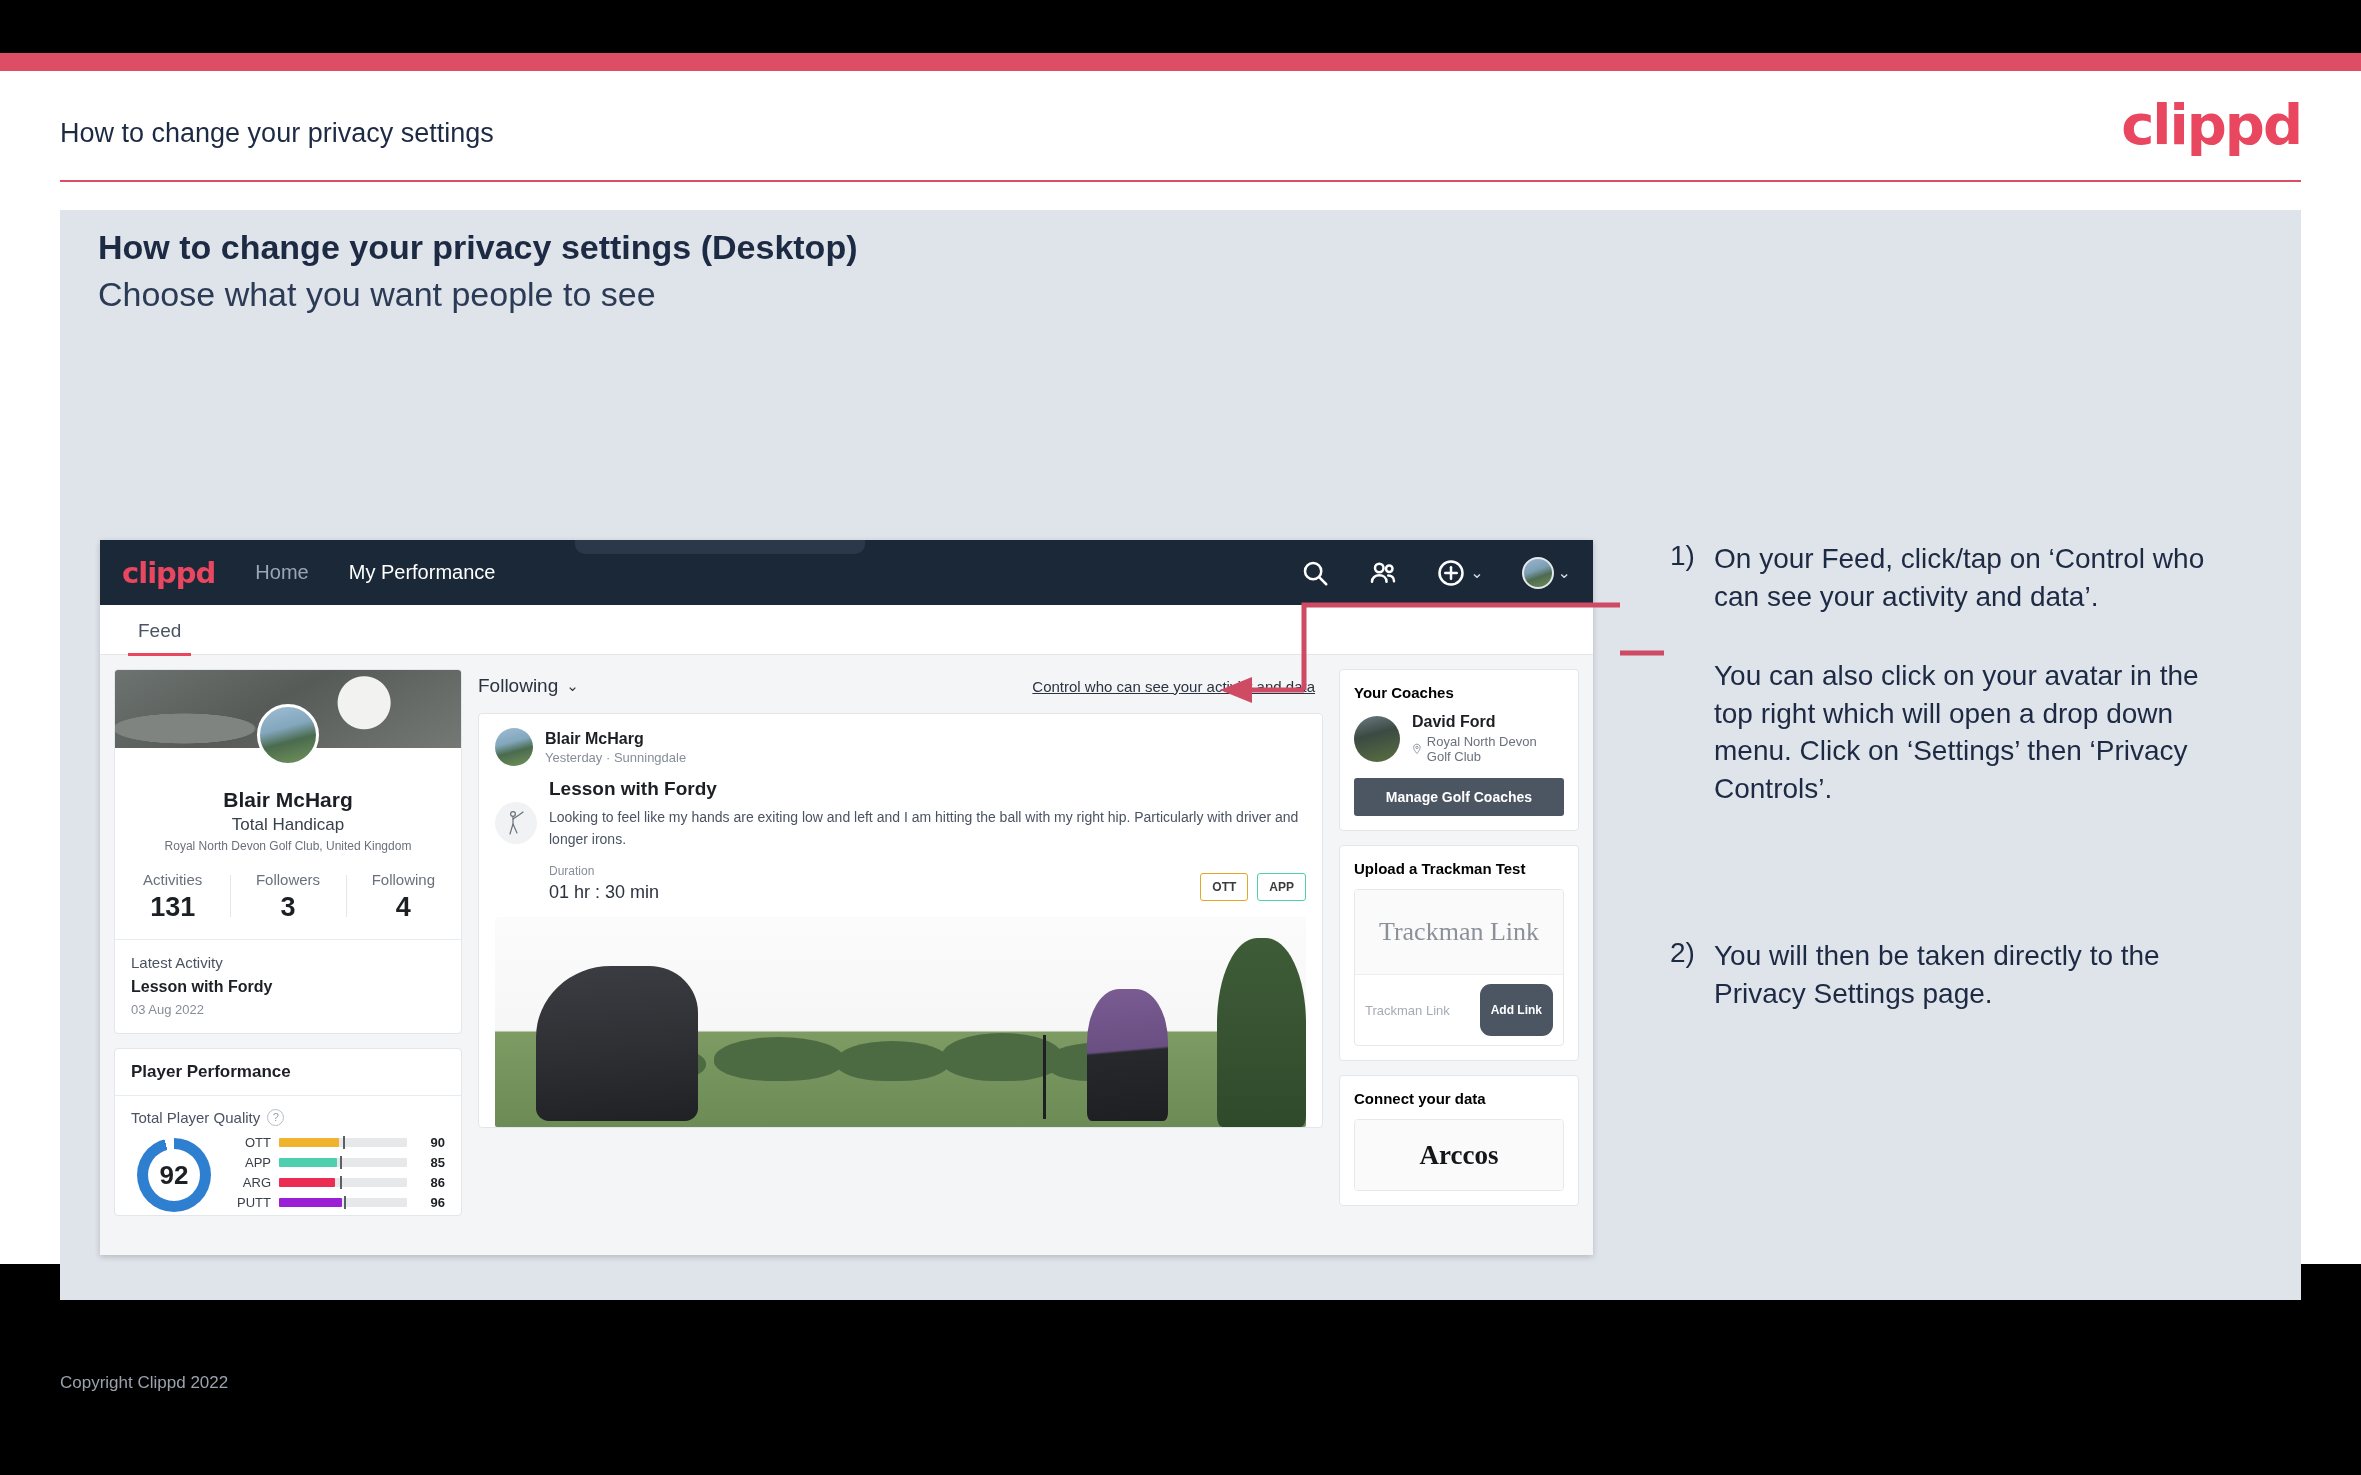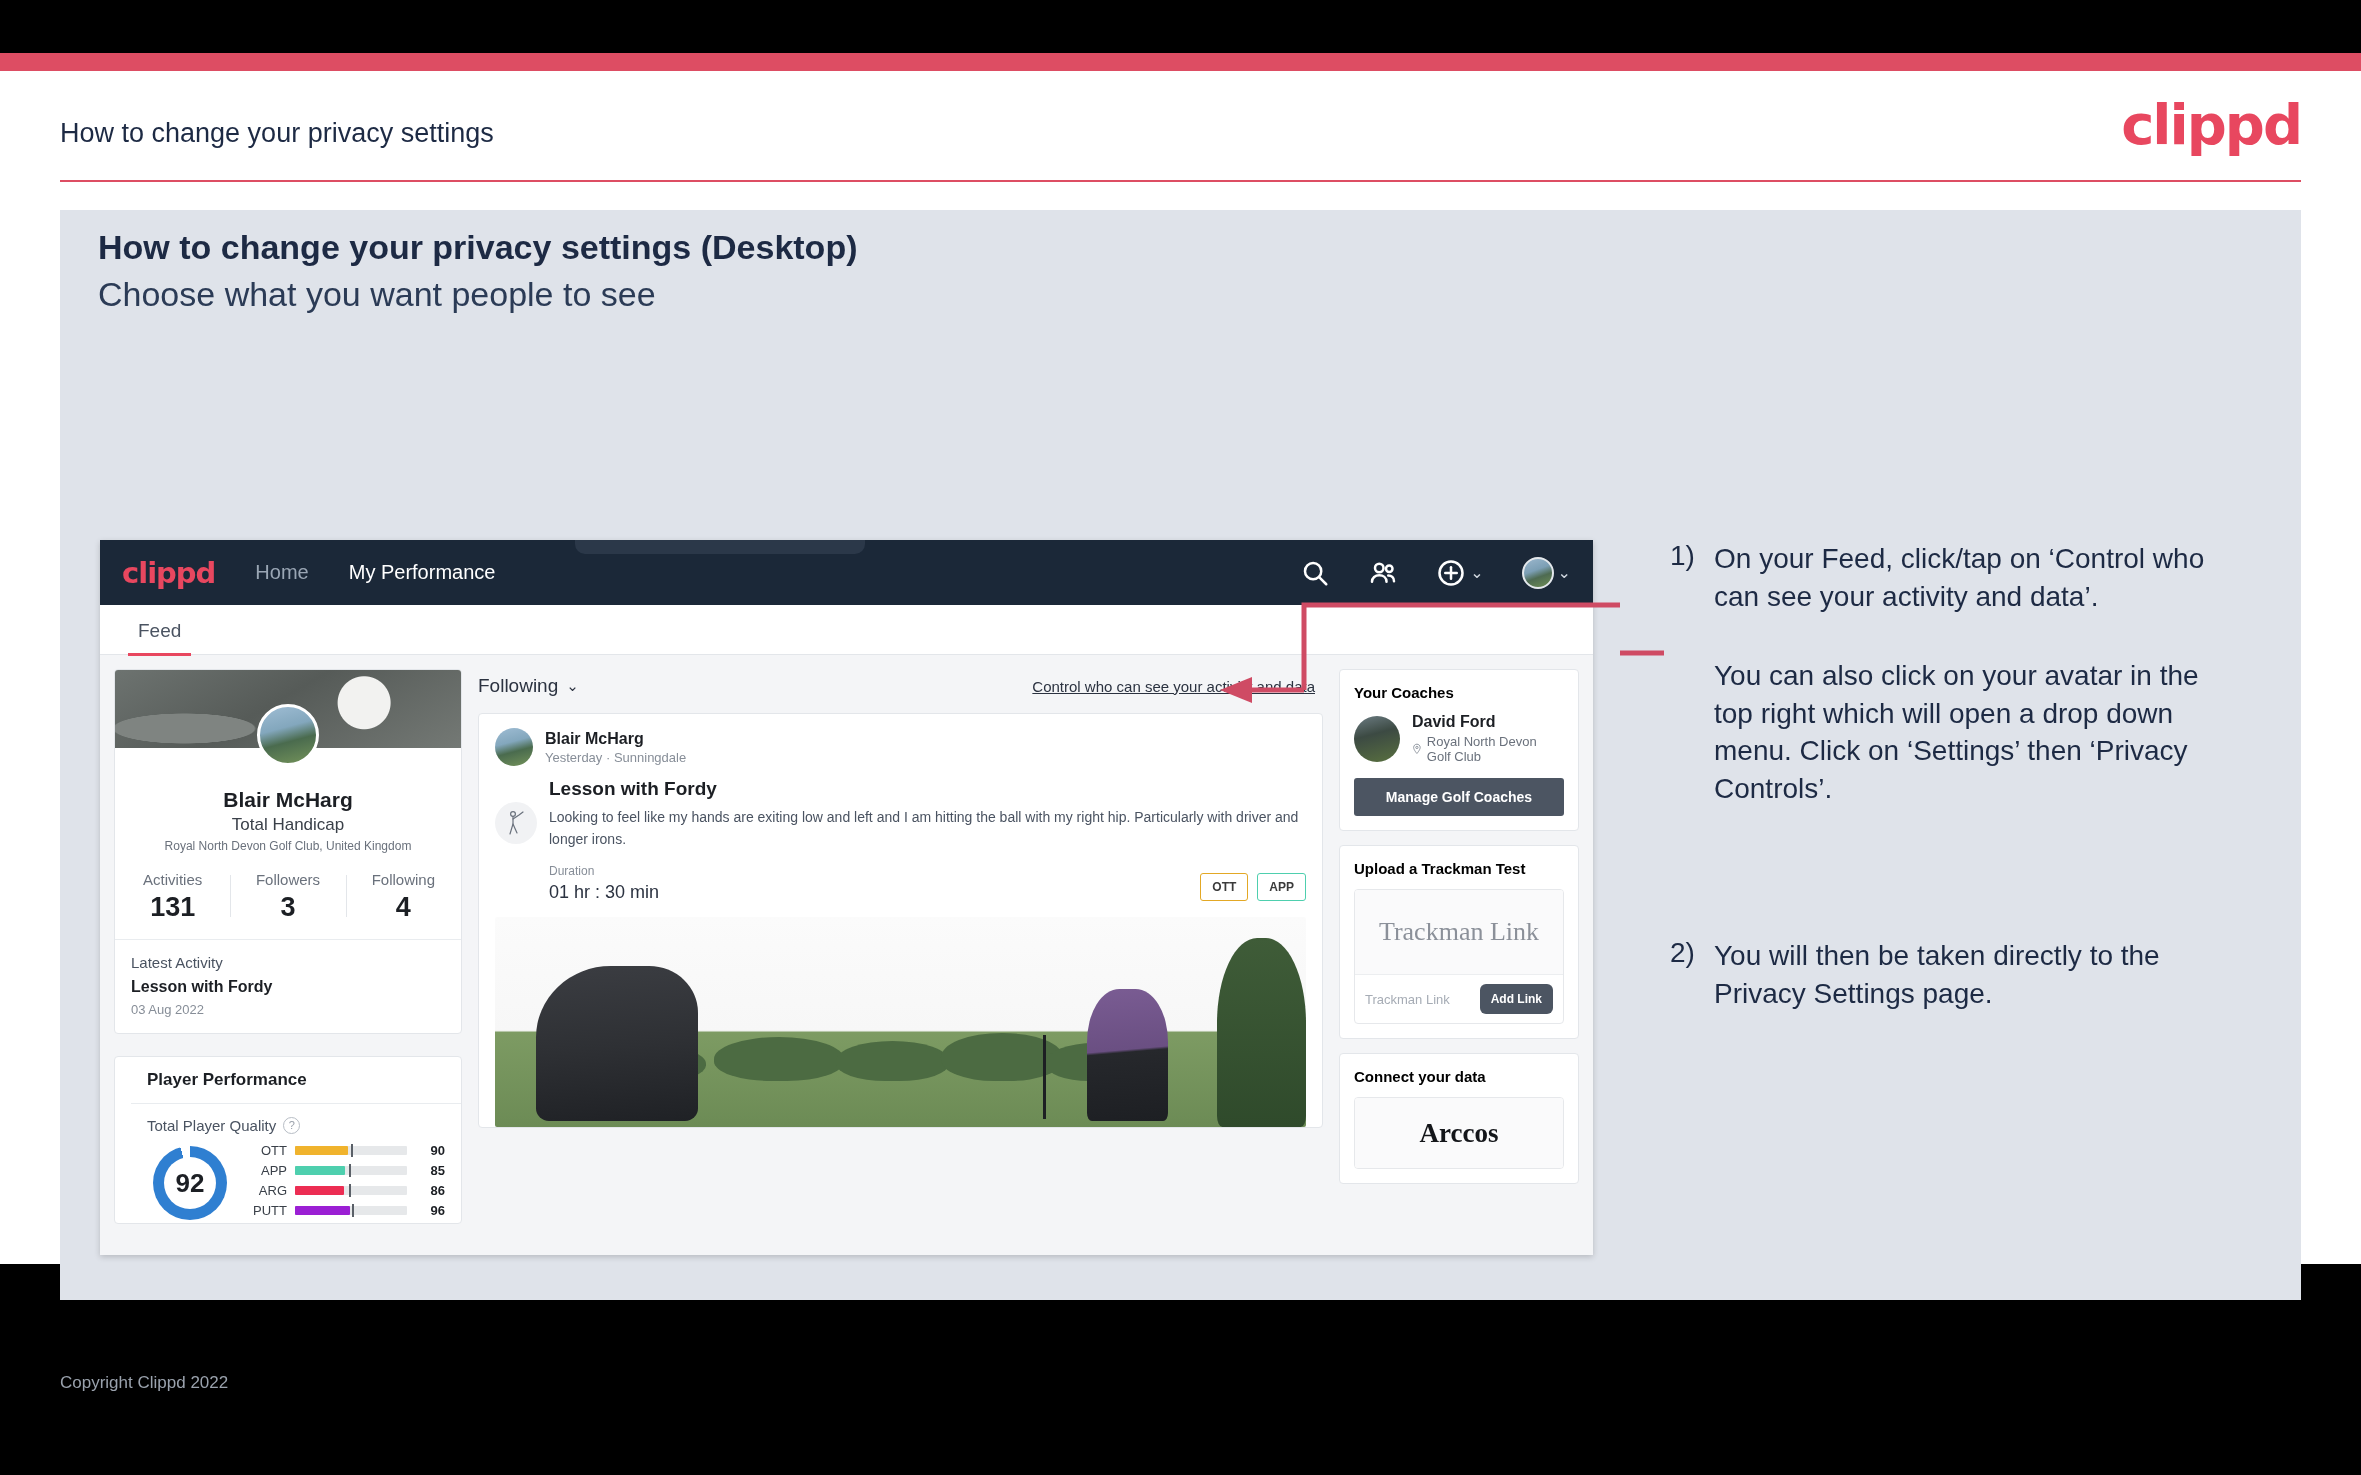--- a/index.html
+++ b/index.html
@@ -143,21 +143,21 @@
   .stat + .stat::before {
     content:""; position:absolute; left:0; top:4px; bottom:6px; width:1px; background:#e3e6ea;
   }
   .stat-label { font-size:15px; color:#6a717c; }
   .stat-value { font-size:27px; font-weight:700; color:#1c1f24; margin-top:4px; }
   #latest-wrap { border-top:1px solid #e9ecef; padding:14px 16px 16px; }
   #latest-title { font-size:15px; color:#4a5361; }
   #latest-name { font-size:16px; font-weight:700; color:#1c1f24; margin-top:7px; }
   #latest-date { font-size:13px; color:#878e98; margin-top:6px; }
 
-  #perf-card { margin-top:22px; overflow:hidden;padding-left:16px; }
+  #perf-card { margin-top:14px; overflow:hidden; }
   #perf-head { padding:13px 16px; border-bottom:1px solid #e9ecef; font-size:17px; font-weight:700; color:#1c1f24; }
   #perf-body { padding:13px 16px 0; }
   #tpq-row { display:flex; align-items:center; font-size:15px; color:#4a5361; gap:7px; }
   .q-icon {
     width:17px; height:17px; border-radius:50%; border:1.5px solid #b7bdc5;
     color:#9aa1ab; font-size:11px; line-height:14px; text-align:center;
   }
   #tpq-main { display:flex; align-items:center; margin-top:9px; }
   #donut {
     width:74px; height:74px; border-radius:50%;
@@ -265,21 +265,21 @@
   .dz-top {
     background:#fafafb; height:84px; display:flex; align-items:center; justify-content:center;
     font-family:"Liberation Serif", serif; font-size:26px; color:#8b9099;
   }
   .dz-bottom {
     display:flex; align-items:center; padding:9px 10px; border-top:1px solid #eceef0;
   }
   .dz-input { font-size:13px; color:#a6acb5; }
   .dz-btn {
     margin-left:auto; background:#4c5562; color:#fff; font-size:12px; font-weight:700;
-    padding:8px 11px; border-radius:6px;
+    padding:19px 11px; border-radius:11px;
   }
   .dz-arccos {
     background:#fafafb; height:70px; display:flex; align-items:center; justify-content:center;
     font-family:"Liberation Serif", serif; font-size:27px; font-weight:700; color:#14161a;
   }
 
   
   #callout { position:absolute; left:0; top:0; width:2241px; height:1090px; pointer-events:none; }
 
   

